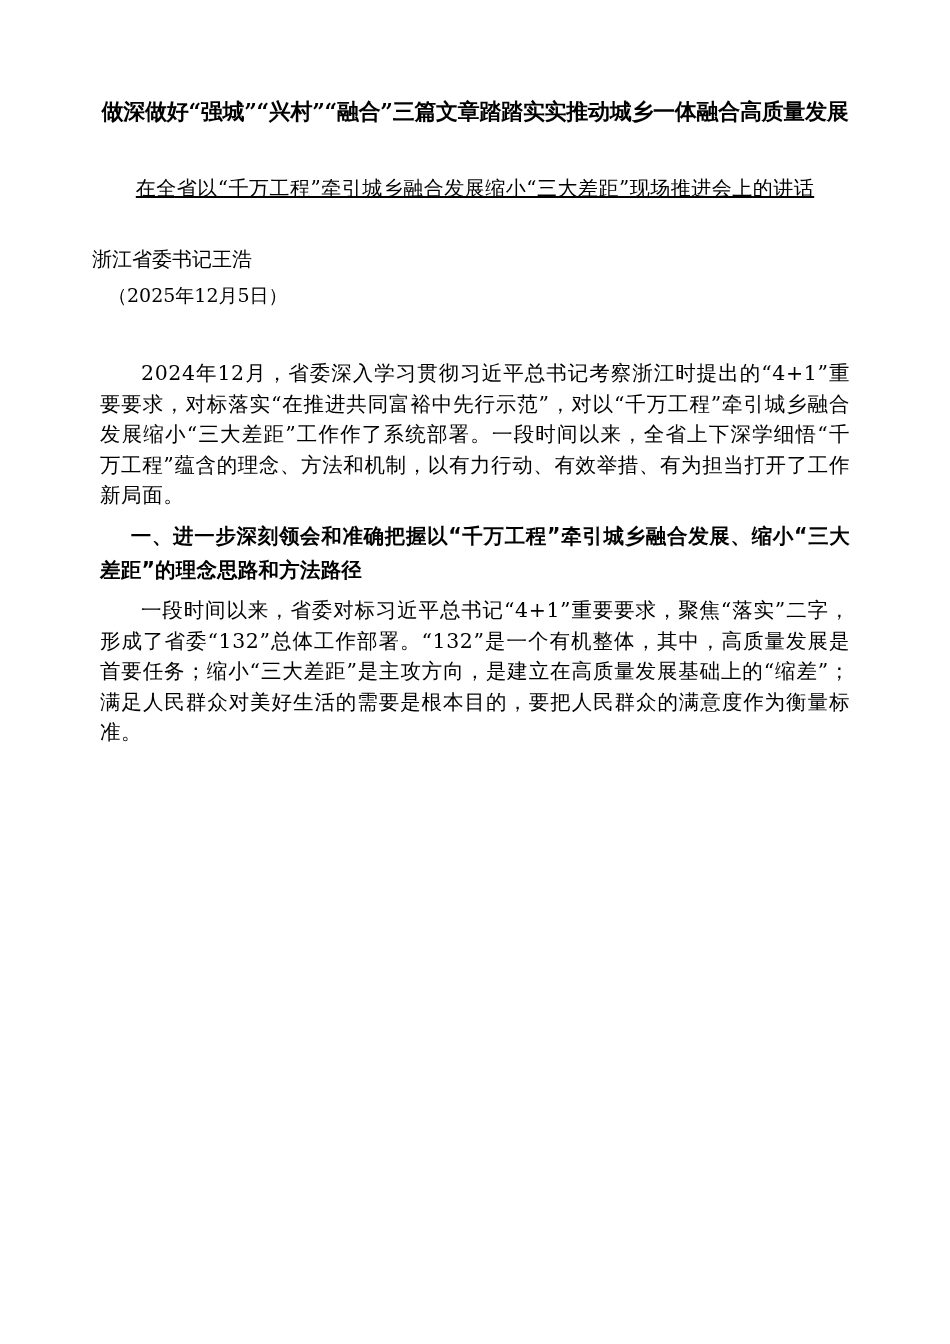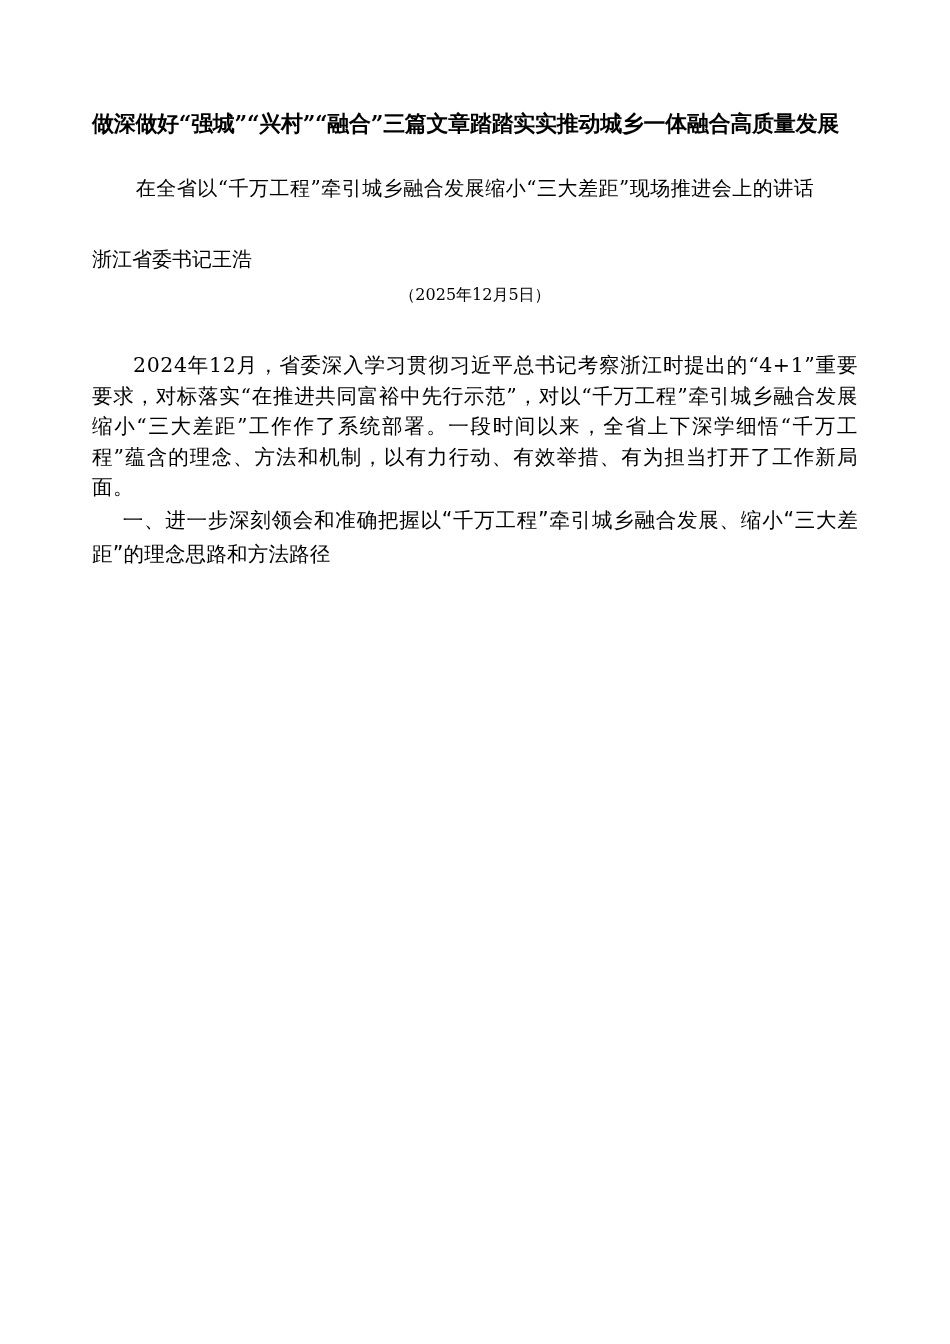--- a/index.html
+++ b/index.html
@@ -19,85 +19,85 @@
     position: absolute;
     left: 92px;
     top: 0;
     width: 766px;
   }
   .title {
     position: absolute;
     left: 0;
     top: 92px;
     width: 766px;
-    text-align: left;
+    text-align: center;
     font-weight: bold;
     font-size: 22px;
     line-height: 38px;
     letter-spacing: -0.3px;
-    margin-top: 12px;
   }
   .subtitle {
     position: absolute;
     left: 0;
     top: 170px;
     width: 766px;
     text-align: center;
     font-size: 20px;
     line-height: 36px;
     letter-spacing: 0.5px;
+    text-decoration: underline;
   }
   .author {
     position: absolute;
     left: 0;
     top: 242px;
     width: 766px;
     font-size: 20px;
     line-height: 34px;
   }
   .date {
     position: absolute;
-    left: 0;
+    left: 16px;
     top: 278px;
     width: 766px;
-    text-align: center;
-    font-size: 16px;
+    font-size: 19px;
     line-height: 34px;
   }
   .body {
     position: absolute;
     left: 0;
     top: 350px;
     width: 766px;
   }
   .para {
-    margin: 0;
+    margin: 8px;
     font-size: 20.5px;
     line-height: 30.6px;
     text-indent: 2em;
     text-align: justify;
     letter-spacing: 0.6px;
   }
   .heading {
-    margin: 0;
+    margin: 8px;
     font-family: "DejaVu Sans", "Liberation Sans", sans-serif;
-    font-weight: normal;
+    font-weight: bold;
     font-size: 20.5px;
     line-height: 34px;
     text-indent: 1.5em;
     text-align: justify;
     letter-spacing: 0.2px;
   }
 </style>
 </head>
 <body>
 
 <div class="page">
   <div class="title">做深做好“强城”“兴村”“融合”三篇文章踏踏实实推动城乡一体融合高质量发展</div>
   <div class="subtitle">在全省以“千万工程”牵引城乡融合发展缩小“三大差距”现场推进会上的讲话</div>
   <div class="author">浙江省委书记王浩</div>
   <div class="date">（2025年12月5日）</div>
 
   <div class="body">
     <p class="para">2024年12月，省委深入学习贯彻习近平总书记考察浙江时提出的“4+1”重要要求，对标落实“在推进共同富裕中先行示范”，对以“千万工程”牵引城乡融合发展缩小“三大差距”工作作了系统部署。一段时间以来，全省上下深学细悟“千万工程”蕴含的理念、方法和机制，以有力行动、有效举措、有为担当打开了工作新局面。</p>
     <p class="heading">一、进一步深刻领会和准确把握以“千万工程”牵引城乡融合发展、缩小“三大差距”的理念思路和方法路径</p>
+    <p class="para">一段时间以来，省委对标习近平总书记“4+1”重要要求，聚焦“落实”二字，形成了省委“132”总体工作部署。“132”是一个有机整体，其中，高质量发展是首要任务；缩小“三大差距”是主攻方向，是建立在高质量发展基础上的“缩差”；满足人民群众对美好生活的需要是根本目的，要把人民群众的满意度作为衡量标准。</p>
   </div>
 </div>
 
 </body></html>

